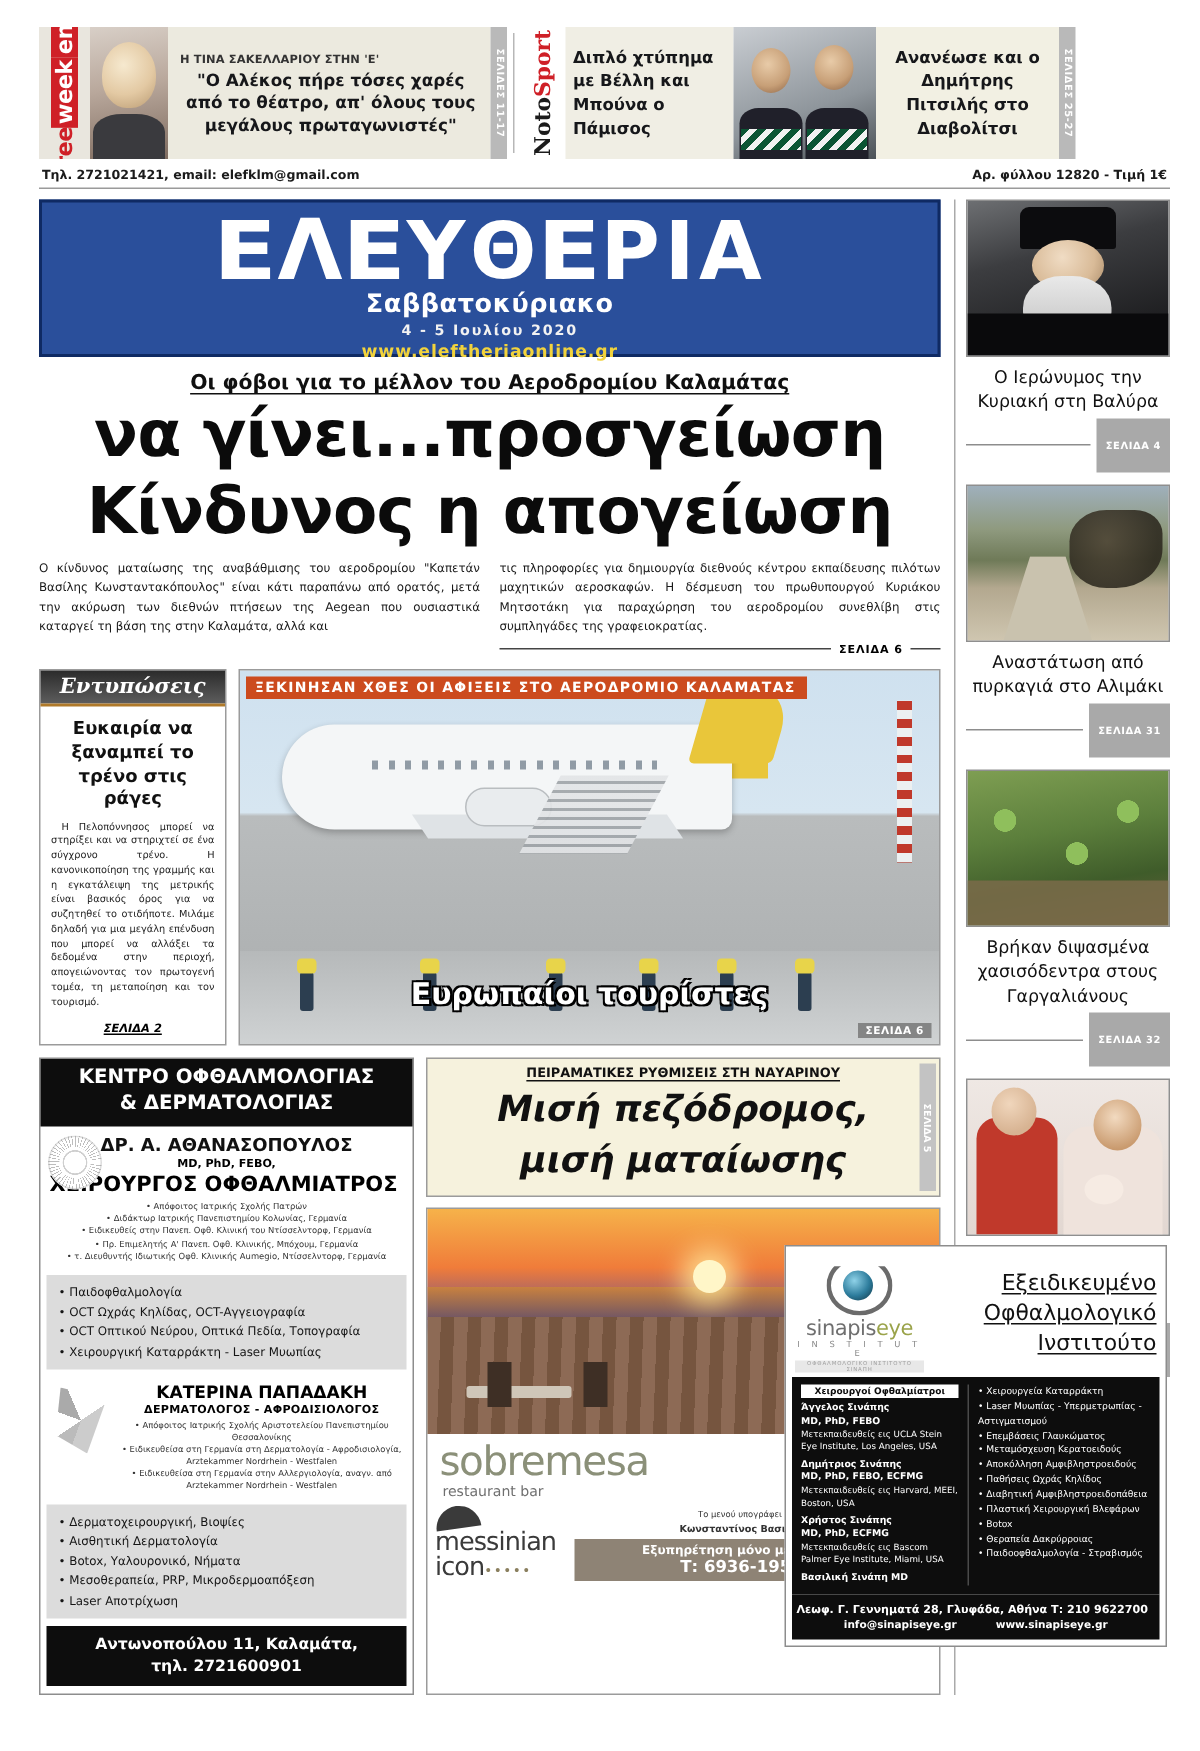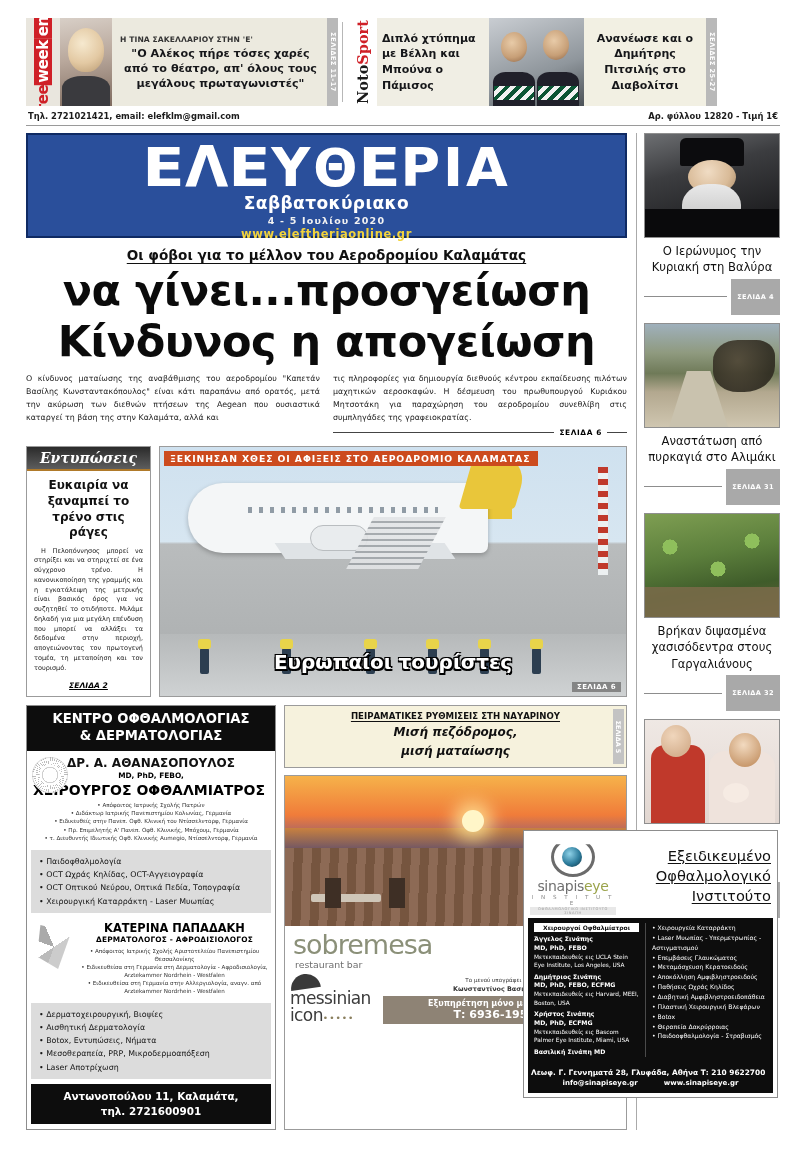--- a/index.html
+++ b/index.html
@@ -164,21 +164,21 @@
   .derm-txt { flex:1; }
   .derm-name { text-align:center; font-weight:bold; font-size:11.4px; }
   .derm-sub { text-align:center; font-weight:bold; font-size:7.4px; letter-spacing:.2px;}
   .ad-addr { background:#0d0d0d; color:#fff; text-align:center; font-weight:bold; font-size:10.4px;
      line-height:1.42; padding:5px 4px; margin:4px 4px 5px; }
 
   .right-lower { flex:1; display:flex; flex-direction:column; gap:7px; }
   .pez-box { border:1px solid #9b9b9b; background:#f6f2dd; padding:5px 8px 8px; position:relative; }
   .pez-kicker { text-align:center; font-size:8.6px; font-weight:bold; text-decoration:underline;
      text-underline-offset:2px; color:#111; }
-  .pez-title { text-align:center; font-style:italic; font-weight:bold; font-size:12px; line-height:1.24;
+  .pez-title { text-align:center; font-style:italic; font-weight:bold; font-size:24px; line-height:1.24;
      margin-top:4px; color:#111; }
   .pez-sel { position:absolute; right:2px; top:3px; bottom:3px; width:11px; background:#c3c3c3; }
   .pez-sel span { position:absolute; left:50%; top:50%; transform:translate(-50%,-50%) rotate(90deg);
      white-space:nowrap; font-size:6.4px; font-weight:bold; color:#fff;}
 
   .ad-sobremesa { border:1px solid #9b9b9b; background:#fff; flex:1; display:flex; flex-direction:column; }
   .sob-photo { height:150px; position:relative; overflow:hidden;
      background:linear-gradient(180deg,#f6b24a 0%, #f07c3a 26%, #8a5c7a 44%, #5d4658 52%, #7a6a5e 56%, #9e8b77 100%); }
   .sob-sun { position:absolute; left:52%; top:34px; width:22px; height:22px; border-radius:50%;
      background:#fff6c8; box-shadow:0 0 18px 8px rgba(255,230,150,.85); }
@@ -422,21 +422,21 @@
               <div class="doc-cv">
                 <div>• Απόφοιτος Ιατρικής Σχολής Αριστοτελείου Πανεπιστημίου Θεσσαλονίκης</div>
                 <div>• Ειδικευθείσα στη Γερμανία στη Δερματολογία - Αφροδισιολογία, Arztekammer Nordrhein - Westfalen</div>
                 <div>• Ειδικευθείσα στη Γερμανία στην Αλλεργιολογία, αναγν. από Arztekammer Nordrhein - Westfalen</div>
               </div>
             </div>
           </div>
           <ul class="svc-block">
             <li>Δερματοχειρουργική, Βιοψίες</li>
             <li>Αισθητική Δερματολογία</li>
-            <li>Botox, Εντυπώσεις, Νήματα</li>
+            <li>Botox, Υαλουρονικό, Νήματα</li>
             <li>Μεσοθεραπεία, PRP,  Μικροδερμοαπόξεση</li>
             <li>Laser Αποτρίχωση</li>
           </ul>
           <div class="ad-addr">
             <div>Αντωνοπούλου 11, Καλαμάτα,</div>
             <div>τηλ. 2721600901</div>
           </div>
         </div>
 
         <div class="right-lower">

